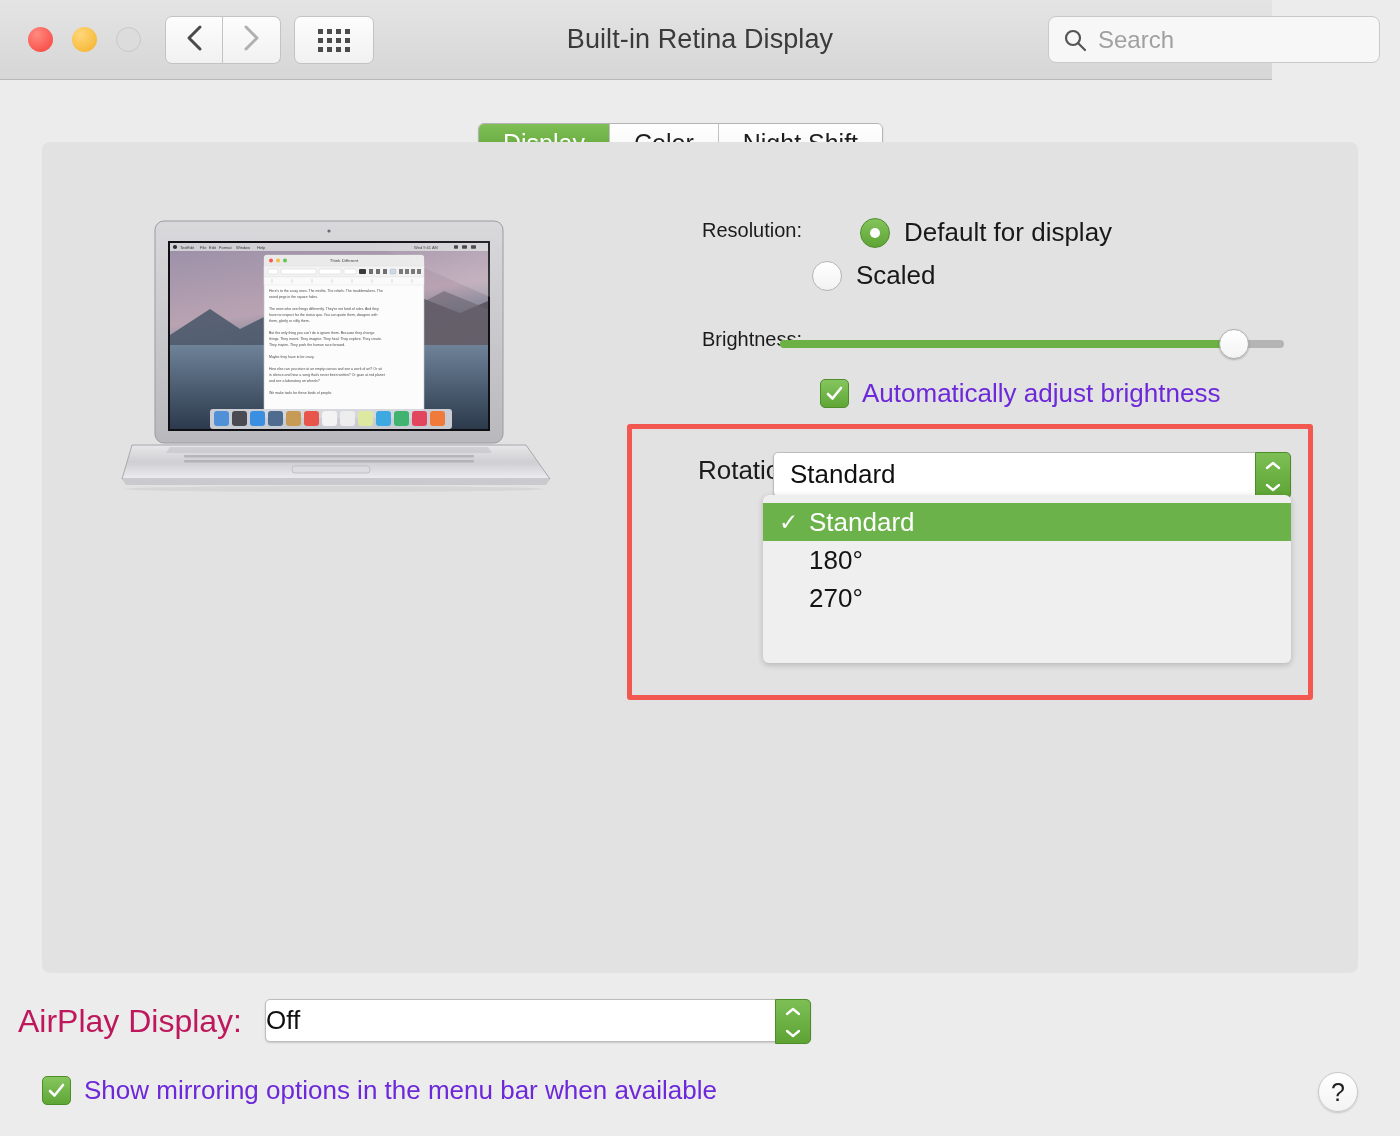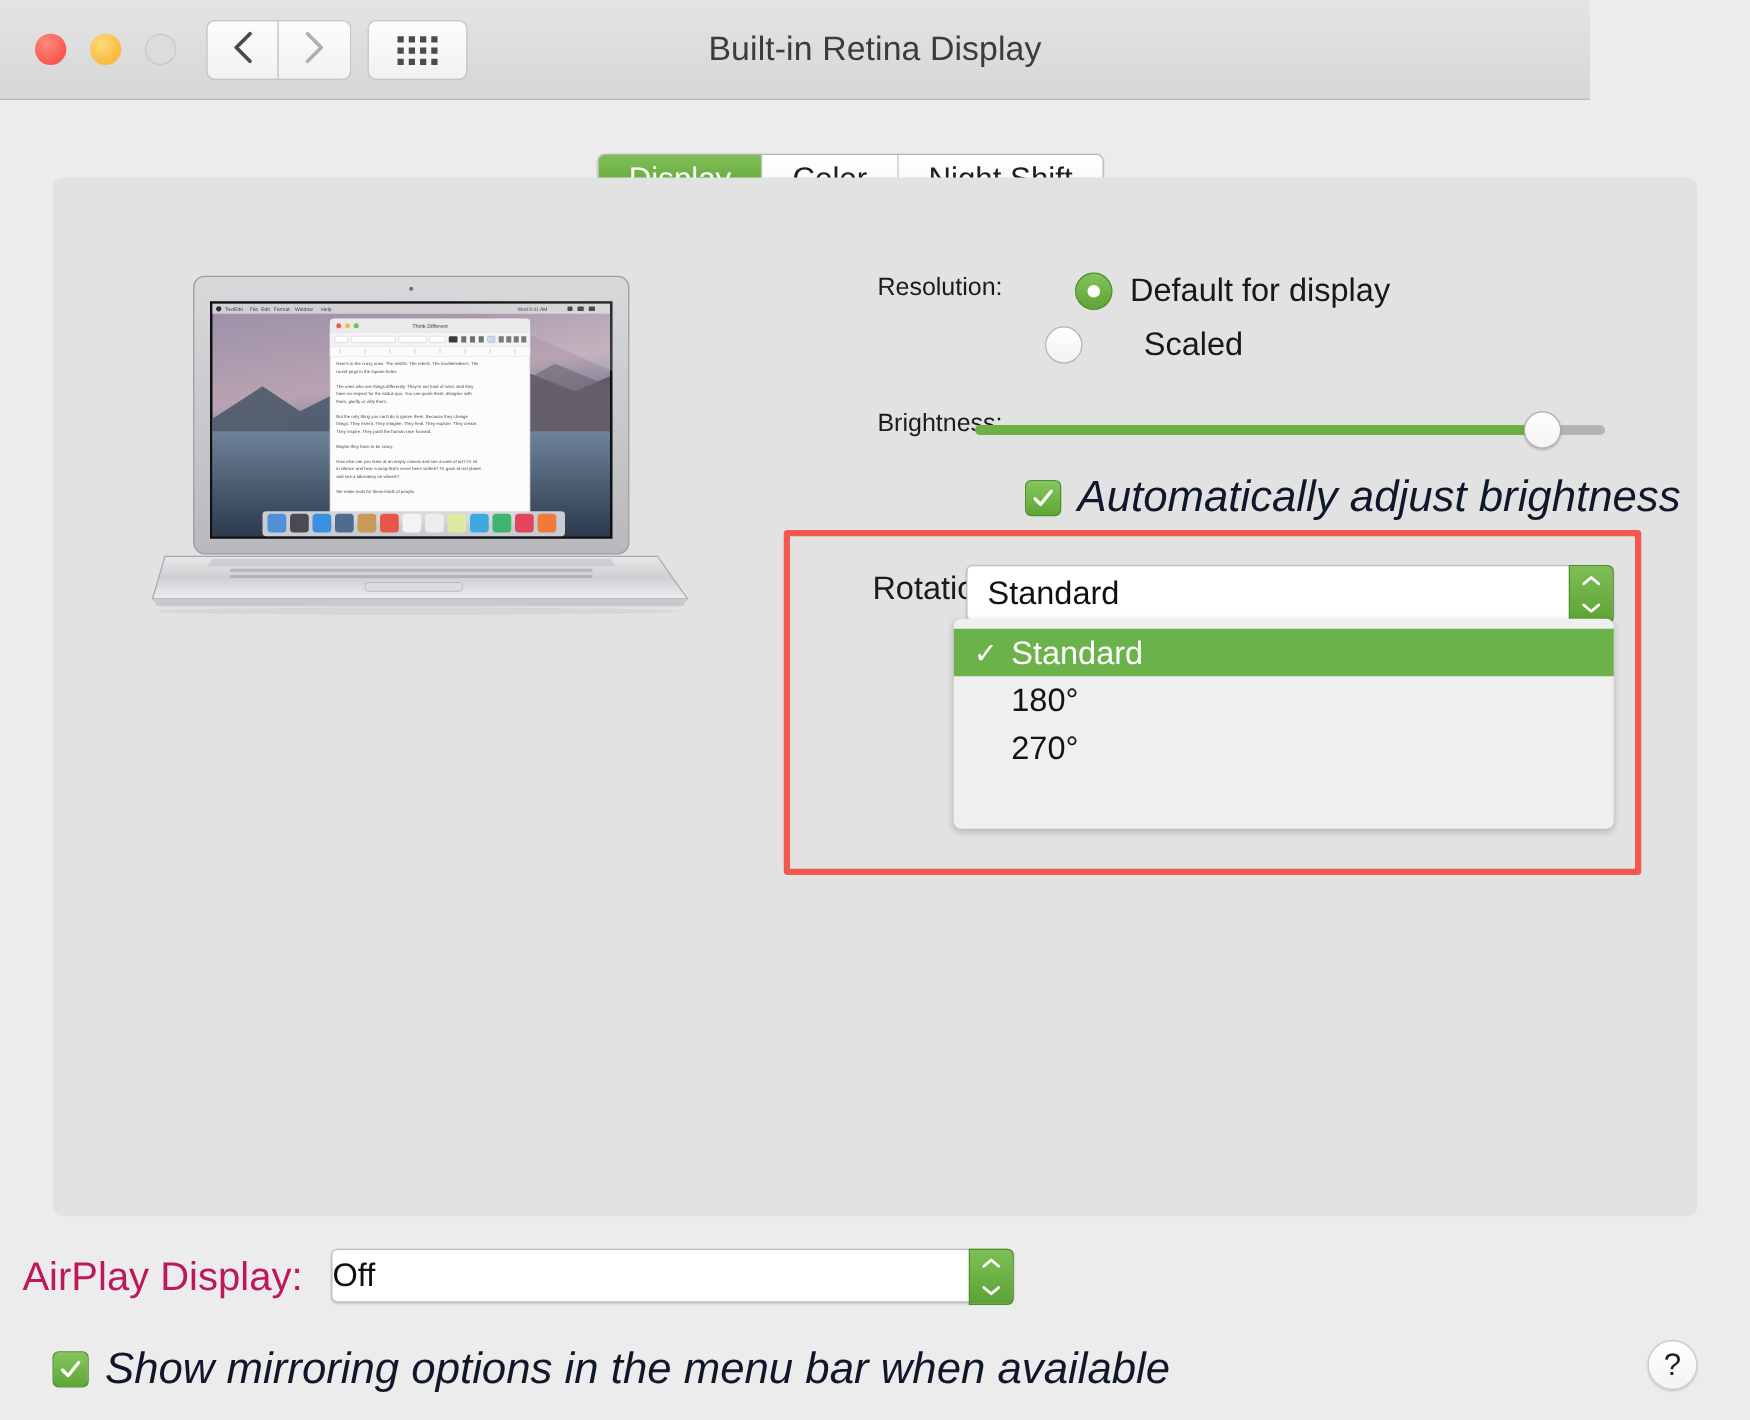--- a/index.html
+++ b/index.html
@@ -126,21 +126,21 @@
     top: -11px;
   }
 
   .chk-row { position: absolute; display: flex; align-items: center; }
   .chkbox {
     width: 29px; height: 29px; border-radius: 5px; flex: none;
     background: linear-gradient(to bottom,#85c65e,#5fa636);
     border: 1px solid #4f8d2b;
     display: flex; align-items: center; justify-content: center;
   }
-  .chk-row span.lab { font-size: 35px; color: #0f172a; margin-left: 13px; font-style: italic; }
+  .chk-row span.lab { font-size: 26px; color: #6d28d9; margin-left: 13px; }
 
   
   .redbox {
     position: absolute; left: 585px; top: 282px;
     width: 686px; height: 276px;
     border: 5px solid #f2584f; border-radius: 3px;
   }
 
   .lbl-rotation { position: absolute; left: 558px; top: 313px; width: 202px;
                   font-size: 26px; color: #1b1b1b; text-align: right; }
@@ -240,20 +240,29 @@
         <i></i>
       <i></i>
         <i></i>
         <i></i>
         <i></i>
     </span>
   </div>
 
   <div class="wintitle">Built-in Retina Display</div>
 
+  <div class="searchbox">
+    <span class="mag">
+      <svg width="24" height="24" viewBox="0 0 24 24">
+          <circle cx="10" cy="10" r="7" fill="none" stroke="#555" stroke-width="2.2"></circle>
+          <line x1="15" y1="15" x2="22" y2="22" stroke="#555" stroke-width="2.2" stroke-linecap="round"></line>
+        </svg>
+    </span>
+    <span class="search-ph">Search</span>
+  </div>
 </div>
 
 <div class="tabs">
   <div class="tab active">Display</div>
   <div class="tab">Color</div>
   <div class="tab">Night Shift</div>
 </div>
 
 <div class="panel">
 
@@ -400,21 +409,21 @@
       <path d="M8 262 L436 262 L432 268 L12 268 Z" fill="#c9c9ce"></path>
       <ellipse cx="220" cy="272" rx="210" ry="3" fill="#000" opacity=".05"></ellipse>
     </svg>
   </div>
 
   <div class="row-label lbl-resolution">Resolution:</div>
   <div class="radio-row" style="left:804px; top:75px;">
     <span class="radio on"></span>
     <span>Default for display</span>
   </div>
-  <div class="radio-row" style="left:780px; top:118px;gap:35px;">
+  <div class="radio-row" style="left:756px; top:118px;">
     <span class="radio"></span>
     <span>Scaled</span>
   </div>
 
   <div class="row-label lbl-brightness">Brightness:</div>
   <div class="slider-track">
     <div class="slider-fill" id="bfill" style="width: 90%;"></div>
     <div class="slider-knob" id="bknob" style="left: calc(90% - 15px);"></div>
   </div>
 

